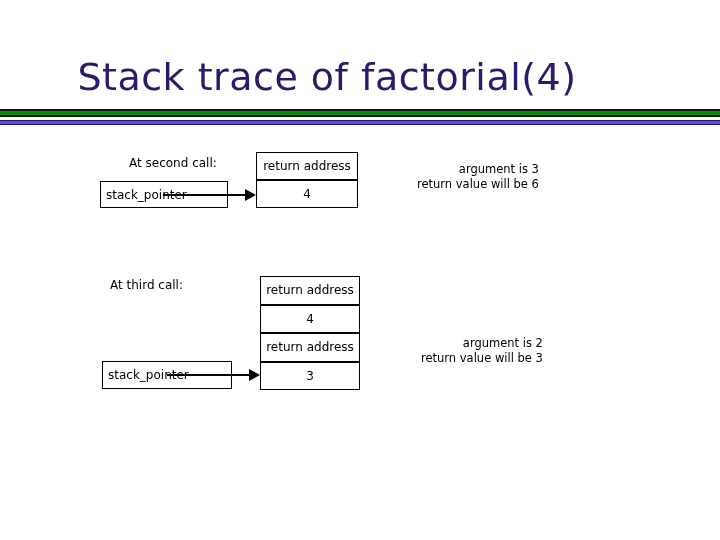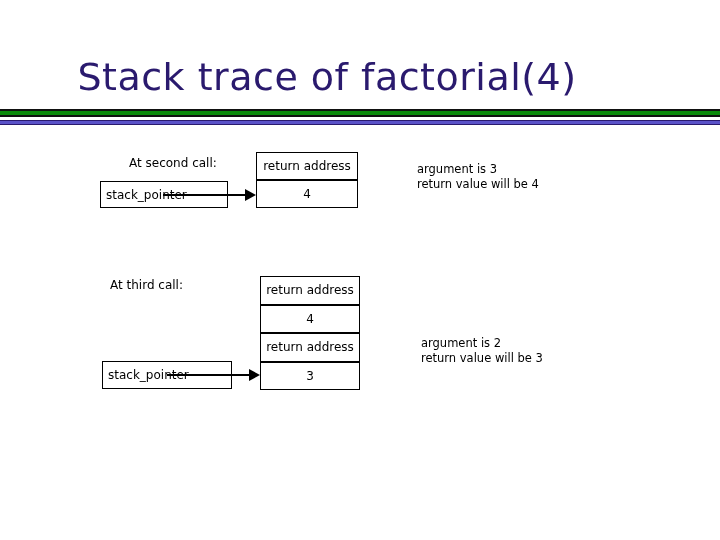--- a/index.html
+++ b/index.html
@@ -63,20 +63,21 @@
     color: #000000;
     white-space: nowrap;
   }
   .note {
     position: absolute;
     font-family: "DejaVu Sans", sans-serif;
     font-size: 11.5px;
     line-height: 15px;
     color: #000000;
     white-space: nowrap;
+    text-align: right;
   }
   .note span { display: block; }
 
   
   .sp-box {
     position: absolute;
     border: 1.5px solid #000000;
     background: #ffffff;
     box-sizing: border-box;
     display: flex;
@@ -155,21 +156,21 @@
   <div class="head" style="left:82px;"></div>
 </div>
 
 <div class="stack-frame" style="left:256px; top:152px; width:102px; height:56px;">
   <div class="stack-cell">return address</div>
   <div class="stack-cell">4</div>
 </div>
 
 <div class="note" style="left:417px; top:162px;">
   <span>argument is 3</span>
-  <span>return value will be 4</span>
+  <span>return value will be 6</span>
 </div>
 
 <div class="caption" style="left:110px; top:278px;">At third call:</div>
 
 <div class="sp-box" style="left:102px; top:361px; width:130px; height:28px;">
   <span class="sp-label">stack_pointer</span>
 </div>
 
 <div class="arrow" style="left:167px; top:369px; width:93px;">
   <div class="shaft" style="width:82px;"></div>

